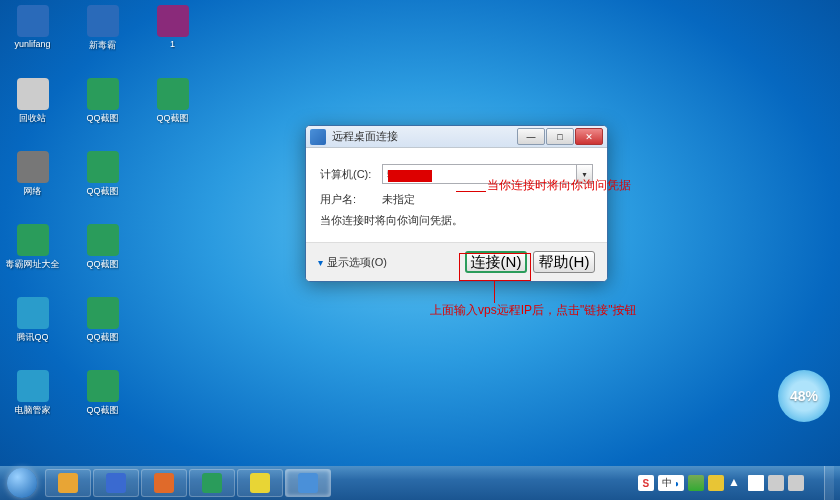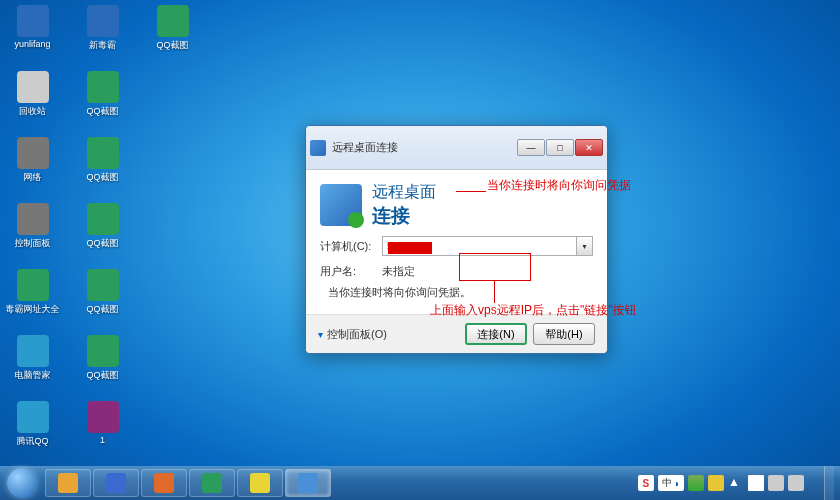--- a/index.html
+++ b/index.html
@@ -1,24 +1,24 @@
 <!DOCTYPE html>
 <html><head>
 <meta charset="utf-8">
 <style>
 * { margin: 0; padding: 0; box-sizing: border-box; font-family: "Microsoft YaHei", "Segoe UI", Tahoma, sans-serif; }
 body { width: 840px; height: 500px; overflow: hidden; position: relative; background: radial-gradient(ellipse at 50% 45%, #5fc6f4 0%, #2b9be0 35%, #0668c0 70%, #044e9a 100%); }
 .desktop { position: absolute; inset: 0; }
-.icon-grid { position: absolute; top: 5px; left: 5px; display: flex; flex-direction: column; flex-wrap: wrap; height: 455px; width: 200px; gap: 11px 10px; }
+.icon-grid { position: absolute; top: 5px; left: 5px; display: flex; flex-direction: column; flex-wrap: wrap; height: 455px; width: 200px; gap: 18px 10px; }
 .dicon { width: 55px; height: 55px; display: flex; flex-direction: column; align-items: center; justify-content: flex-start; cursor: pointer; }
 .dicon .img { width: 32px; height: 32px; display: flex; align-items: center; justify-content: center; border-radius: 4px; }
 .dicon .label { color: #fff; font-size: 9px; text-align: center; text-shadow: 1px 1px 2px rgba(0,0,0,0.6); margin-top: 2px; white-space: nowrap; overflow: hidden; text-overflow: ellipsis; max-width: 55px; }
 
 .dialog { position: absolute; top: 125px; left: 305px; width: 303px; background: #f0f0f0; border: 1px solid #3b6ea5; border-radius: 5px; box-shadow: 0 4px 20px rgba(0,0,0,0.4); overflow: hidden; }
-.titlebar { height: 44px; background: linear-gradient(#e8eff8, #d6e3f3); display: flex; align-items: center; padding: 0 4px; border-bottom: 1px solid #c0c8d0; }
+.titlebar { height: 22px; background: linear-gradient(#e8eff8, #d6e3f3); display: flex; align-items: center; padding: 0 4px; border-bottom: 1px solid #c0c8d0; }
 .titlebar .ticon { width: 16px; height: 16px; background: linear-gradient(135deg,#4a90d9,#2a6ab9); border-radius: 2px; margin-right: 6px; }
 .titlebar .ttext { font-size: 11px; color: #333; flex: 1; }
 .winbtns { display: flex; gap: 1px; }
 .winbtn { width: 28px; height: 17px; border: 1px solid #8a9bb0; border-radius: 2px; display: flex; align-items: center; justify-content: center; font-size: 9px; background: linear-gradient(#f8f8f8,#d8d8d8); cursor: pointer; }
 .winbtn.close { background: linear-gradient(#e88,#c33); color: #fff; border-color: #a33; }
 
 .dlgbody { background: #fff; padding: 10px 14px 8px; }
 .brand { display: flex; align-items: center; gap: 10px; height: 50px; }
 .brand .bicon { width: 42px; height: 42px; background: linear-gradient(135deg,#5aa9e6,#2a6ab9); border-radius: 4px; position: relative; }
 .brand .bicon::after { content:""; position:absolute; bottom:-2px; right:-2px; width:16px; height:16px; background:#3a3; border-radius:50%; }
@@ -28,21 +28,21 @@
 .formrow { display: flex; align-items: center; font-size: 11px; color: #333; margin: 6px 0; }
 .formrow .flabel { width: 62px; }
 .formrow input.combo { flex:1; border:1px solid #abadb3; height:20px; font-size:11px; padding:0 4px; }
 .combo-btn { width:16px; height:20px; border:1px solid #abadb3; border-left:none; background:linear-gradient(#fff,#ddd); display:flex; align-items:center; justify-content:center; font-size:8px; cursor:pointer; }
 .redbar { display:inline-block; background:#d00; color:#d00; height:12px; width:44px; vertical-align:middle; margin-left:2px; }
 
 .dlgfoot { background:#f0f0f0; border-top:1px solid #ddd; padding:8px 12px; display:flex; align-items:center; }
 .dlgfoot .opt { display:flex; align-items:center; gap:4px; font-size:11px; color:#333; cursor:pointer; }
 .dlgfoot .opt .chev { color:#0066cc; font-size:10px; }
 .spacer { flex:1; }
-.btn { min-width:62px; height:22px; font-size:11px; border:1px solid #888; border-radius:3px; background:linear-gradient(#fff,#e0e0e0); margin-left:6px; cursor:pointer; }
+.btn { min-width:62px; height:22px; font-size:15px; border:1px solid #888; border-radius:3px; background:linear-gradient(#fff,#e0e0e0); margin-left:6px; cursor:pointer; }
 .btn.primary { border:2px solid #2a9c5b; }
 
 .anno { position:absolute; color:#d00; font-size:12px; font-weight:500; }
 .annobox { position:absolute; border:1.5px solid #d00; }
 .annoline { position:absolute; background:#d00; }
 
 .circle-gauge { position:absolute; right:10px; top:370px; width:52px; height:52px; border-radius:50%; background:radial-gradient(circle,#aee3fb 40%,#6bc3ee 70%); display:flex; align-items:center; justify-content:center; color:#fff; font-size:14px; font-weight:bold; text-shadow:0 1px 2px rgba(0,0,0,.4); cursor:pointer; }
 
 .taskbar { position:absolute; bottom:0; left:0; right:0; height:34px; background:linear-gradient(#4e90c7,#2a6aa8 40%,#1a5591); display:flex; align-items:center; }
 .start { width:44px; height:34px; display:flex; align-items:center; justify-content:center; cursor:pointer; }
@@ -68,34 +68,30 @@
       </div>
       <div class="dicon">
         <div class="img" style="background:#ccc"></div>
         <div class="label">回收站</div>
       </div>
       <div class="dicon">
         <div class="img" style="background:#777"></div>
         <div class="label">网络</div>
       </div>
       <div class="dicon">
-        <div class="img" style="background:#777"></div>
-        <div class="label">控制面板</div>
-      </div>
-      <div class="dicon">
         <div class="img" style="background:#2a9c5b"></div>
         <div class="label">毒霸网址大全</div>
+      </div>
+      <div class="dicon">
+        <div class="img" style="background:#2a9ccb"></div>
+        <div class="label">腾讯QQ</div>
       </div>
       <div class="dicon">
         <div class="img" style="background:#2a9ccb"></div>
         <div class="label">电脑管家</div>
-      </div>
-      <div class="dicon">
-        <div class="img" style="background:#2a9ccb"></div>
-        <div class="label">腾讯QQ</div>
       </div>
       <div class="dicon">
         <div class="img" style="background:#2a6ab9"></div>
         <div class="label">新毒霸</div>
       </div>
       <div class="dicon">
         <div class="img" style="background:#2a9c5b"></div>
         <div class="label">QQ截图</div>
       </div>
       <div class="dicon">
@@ -128,58 +124,52 @@
     <div class="titlebar">
       <div class="ticon"></div>
       <div class="ttext">远程桌面连接</div>
       <div class="winbtns">
         <div class="winbtn">—</div>
         <div class="winbtn">□</div>
         <div class="winbtn close">✕</div>
       </div>
     </div>
     <div class="dlgbody">
-      <div class="brand">
-        <div class="bicon"></div>
-        <div class="btxt">
-          <h1>远程桌面</h1>
-          <h2>连接</h2>
-        </div>
-      </div>
       <div class="formrow">
         <span class="flabel">计算机(C):</span>
         <input class="combo" value="59.188" style="">
         <div class="combo-btn">▾</div>
       </div>
       <div style="margin-left:66px;margin-top:-24px;margin-bottom:8px;"><span class="redbar"></span></div>
       <div class="formrow">
         <span class="flabel">用户名:</span>
         <span>未指定</span>
       </div>
-      <div class="formrow" style="margin-top:4px;margin-left:8px;">
+      <div class="formrow" style="margin-top:4px;">
         <span>当你连接时将向你询问凭据。</span>
       </div>
     </div>
     <div class="dlgfoot">
       <div class="opt">
         <span class="chev">▾</span>
-        <span>控制面板(O)</span>
+        <span>显示选项(O)</span>
       </div>
       <div class="spacer"></div>
       <button class="btn primary">连接(N)</button>
       <button class="btn">帮助(H)</button>
     </div>
   </div>
 
   <div class="anno" style="top:177px; left:487px;">当你连接时将向你询问凭据</div>
   <div class="annoline" style="top:191px; left:456px; width:30px; height:1px;"></div>
   <div class="annobox" style="top:253px; left:459px; width:72px; height:28px;"></div>
   <div class="annoline" style="top:281px; left:494px; width:1px; height:22px;"></div>
   <div class="anno" style="top:302px; left:430px;">上面输入vps远程IP后，点击"链接"按钮</div>
 
+  <div class="circle-gauge">48%</div>
 
   <div class="taskbar">
     <div class="start">
         <div class="orb"></div>
       </div>
     <div id="tbApps" style="display:flex;align-items:center;">
         <div class="tbtn">
           <div class="ti" style="background:#e8a535"></div>
         </div>
         <div class="tbtn">

